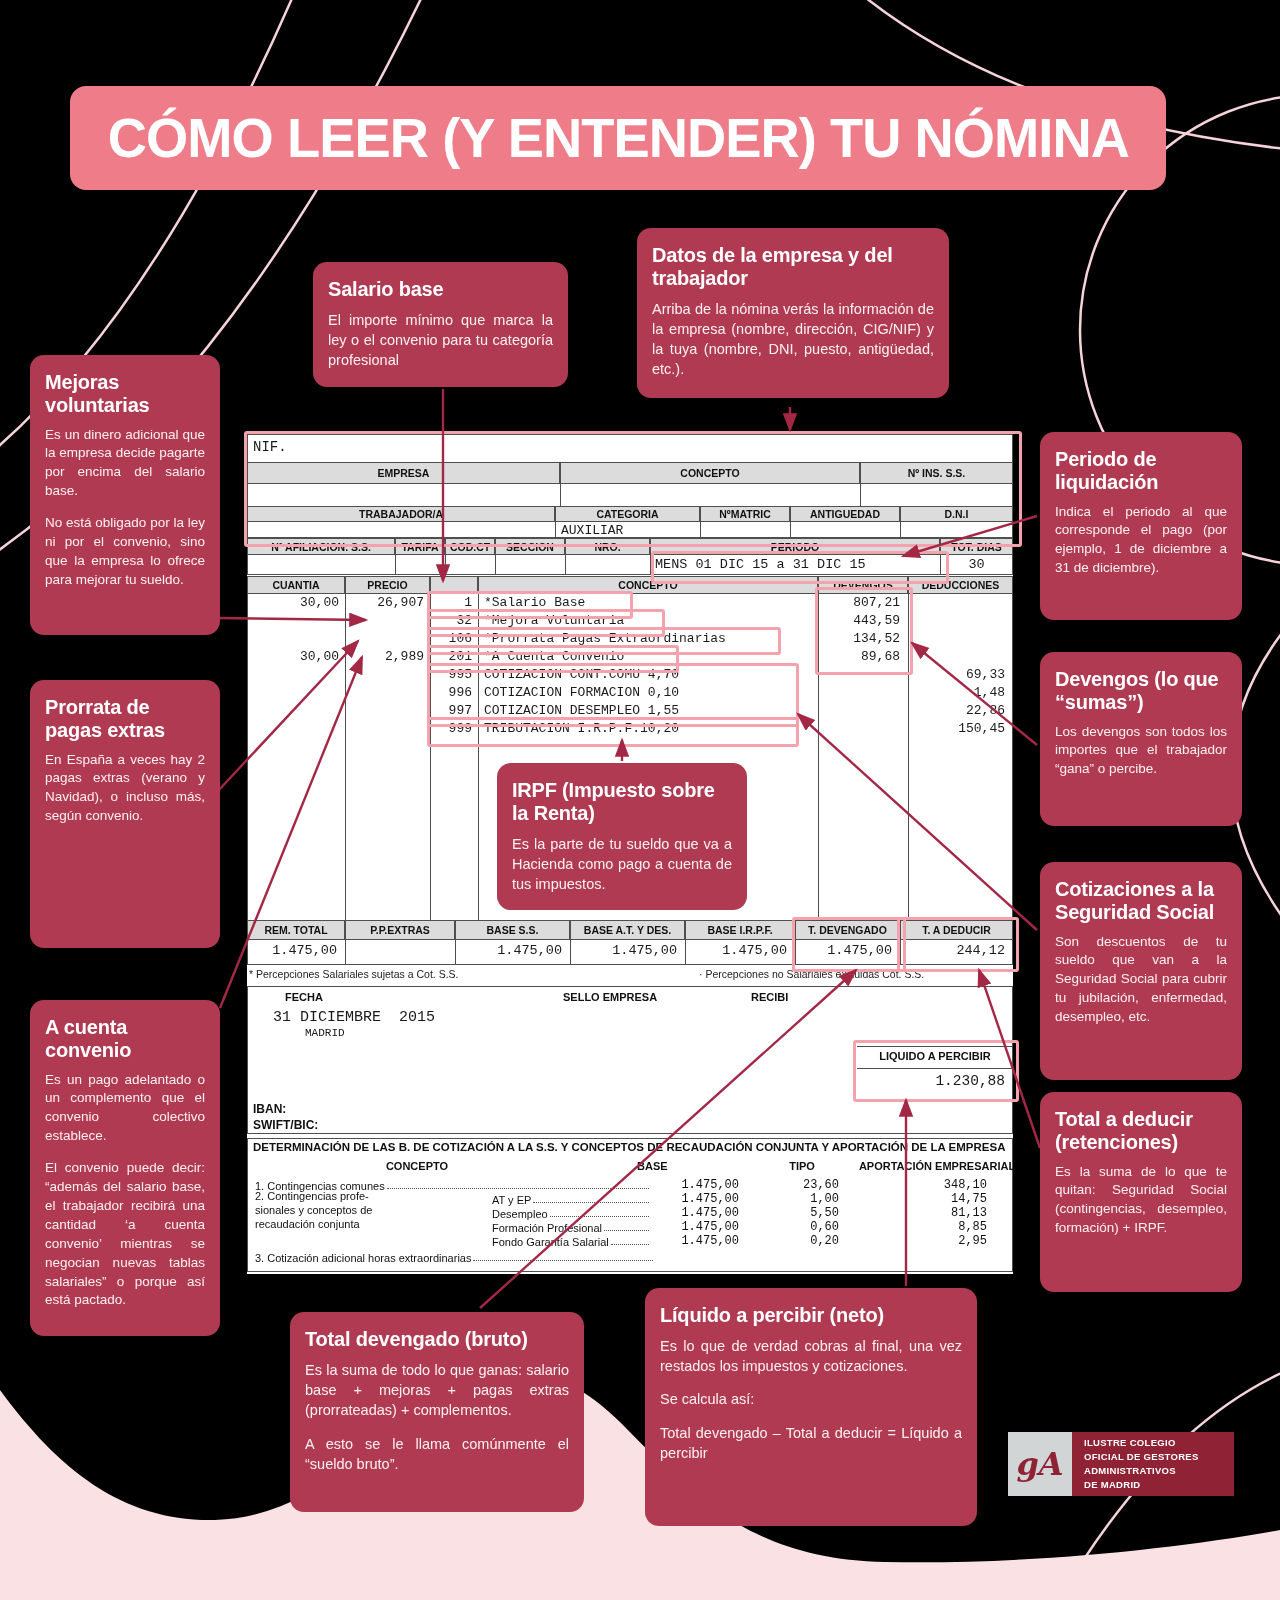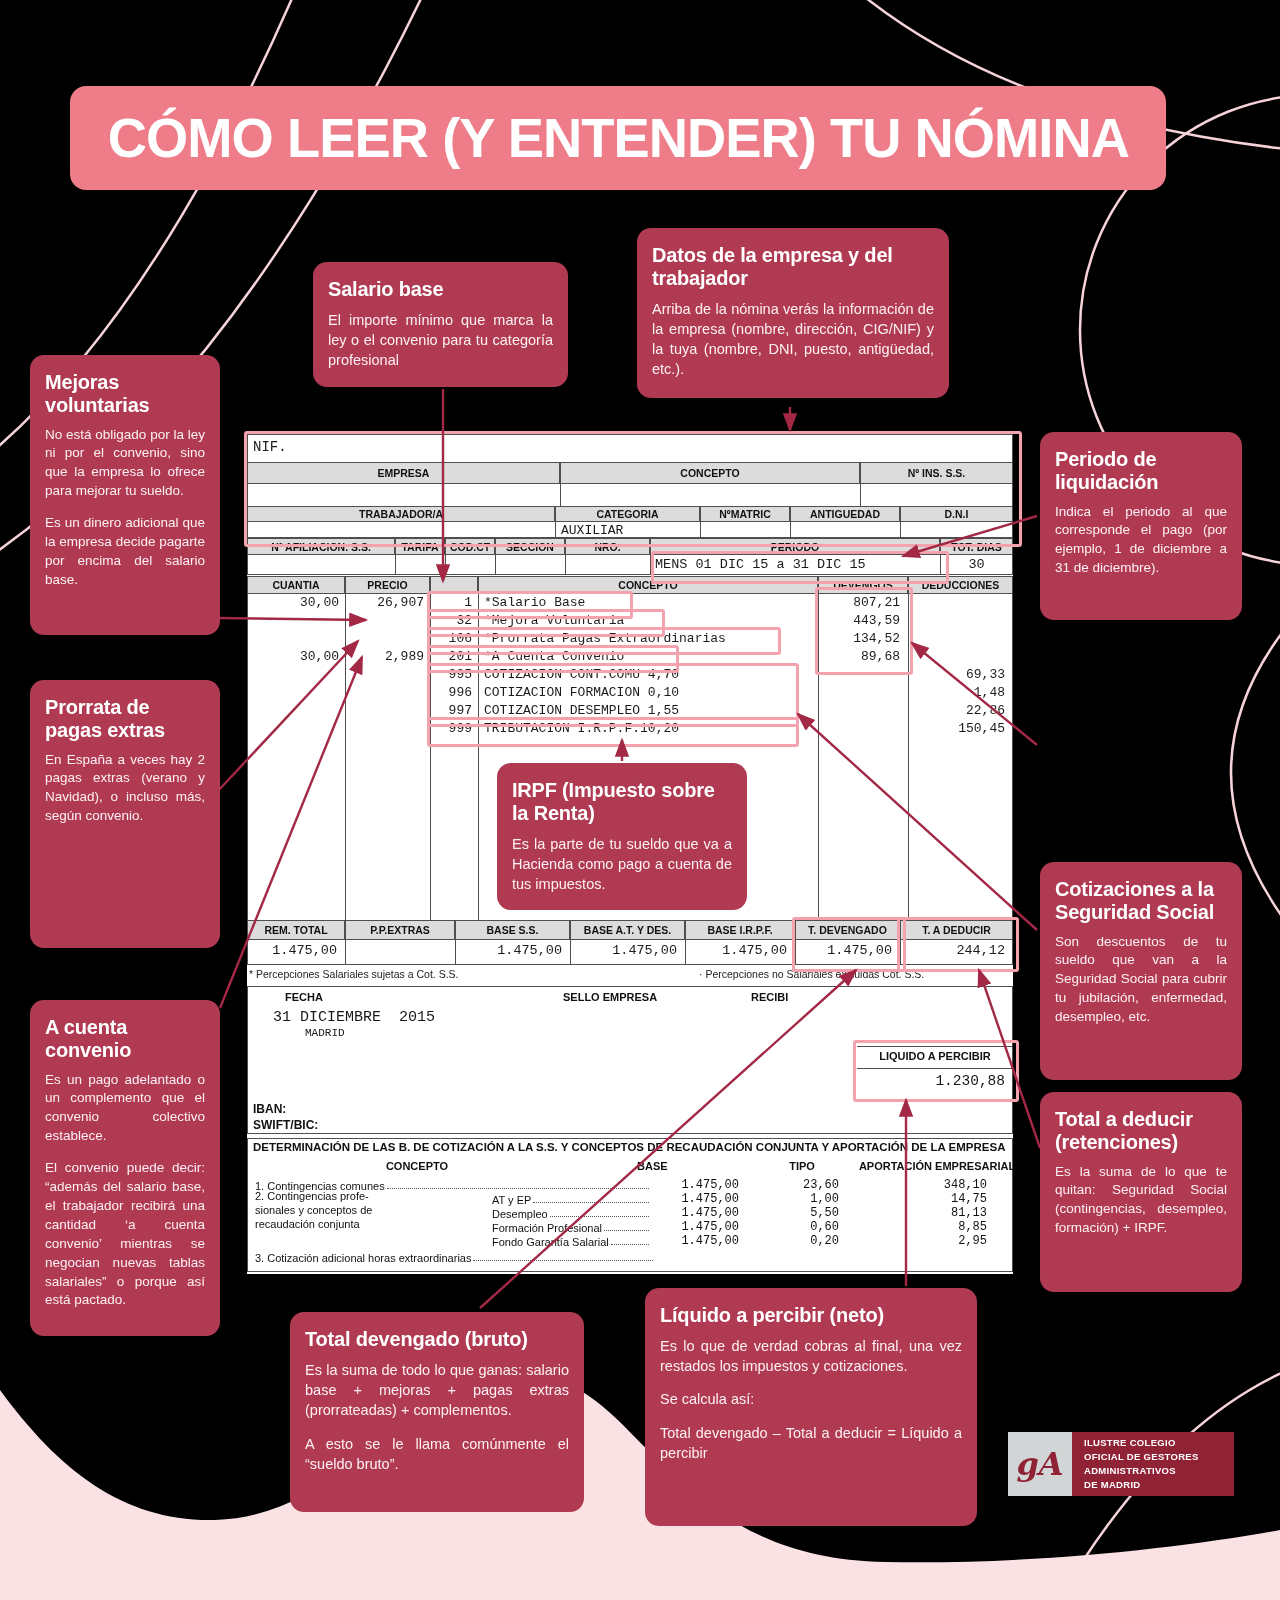--- a/index.html
+++ b/index.html
@@ -370,34 +370,38 @@
   <div class="co" style="left:313px;top:262px;width:255px;min-height:120px;">
     <h3>Salario base</h3>
     <p>El importe mínimo que marca la ley o el convenio para tu categoría profesional</p>
   </div>
   <div class="co" style="left:637px;top:228px;width:312px;min-height:170px;">
     <h3>Datos de la empresa y del trabajador</h3>
     <p>Arriba de la nómina verás la información de la empresa (nombre, dirección, CIG/NIF) y la tuya (nombre, DNI, puesto, antigüedad, etc.).</p>
   </div>
   <div class="co narrow" style="left:30px;top:355px;width:190px;min-height:280px;">
     <h3>Mejoras voluntarias</h3>
+    <p>Es un dinero adicional que la empresa decide pagarte por encima del salario base.</p>
     <p>No está obligado por la ley ni por el convenio, sino que la empresa lo ofrece para mejorar tu sueldo.</p>
-    <p>Es un dinero adicional que la empresa decide pagarte por encima del salario base.</p>
   </div>
   <div class="co narrow" style="left:1040px;top:432px;width:202px;min-height:188px;">
     <h3>Periodo de liquidación</h3>
     <p>Indica el periodo al que corresponde el pago (por ejemplo, 1 de diciembre a 31 de diciembre).</p>
   </div>
   <div class="co narrow" style="left:30px;top:680px;width:190px;min-height:268px;">
     <h3>Prorrata de pagas extras</h3>
     <p>En España a veces hay 2 pagas extras (verano y Navidad), o incluso más, según convenio.</p>
   </div>
   <div class="co" style="left:497px;top:763px;width:250px;min-height:145px;">
     <h3>IRPF (Impuesto sobre la Renta)</h3>
     <p>Es la parte de tu sueldo que va a Hacienda como pago a cuenta de tus impuestos.</p>
+  </div>
+  <div class="co narrow" style="left:1040px;top:652px;width:202px;min-height:174px;">
+    <h3>Devengos (lo que “sumas”)</h3>
+    <p>Los devengos son todos los importes que el trabajador “gana” o percibe.</p>
   </div>
   <div class="co narrow" style="left:1040px;top:862px;width:202px;min-height:218px;">
     <h3>Cotizaciones a la Seguridad Social</h3>
     <p>Son descuentos de tu sueldo que van a la Seguridad Social para cubrir tu jubilación, enfermedad, desempleo, etc.</p>
   </div>
   <div class="co narrow" style="left:30px;top:1000px;width:190px;min-height:336px;">
     <h3>A cuenta convenio</h3>
     <p>Es un pago adelantado o un complemento que el convenio colectivo establece.</p>
     <p>El convenio puede decir: “además del salario base, el trabajador recibirá una cantidad ‘a cuenta convenio’ mientras se negocian nuevas tablas salariales” o porque así está pactado.</p>
   </div>

